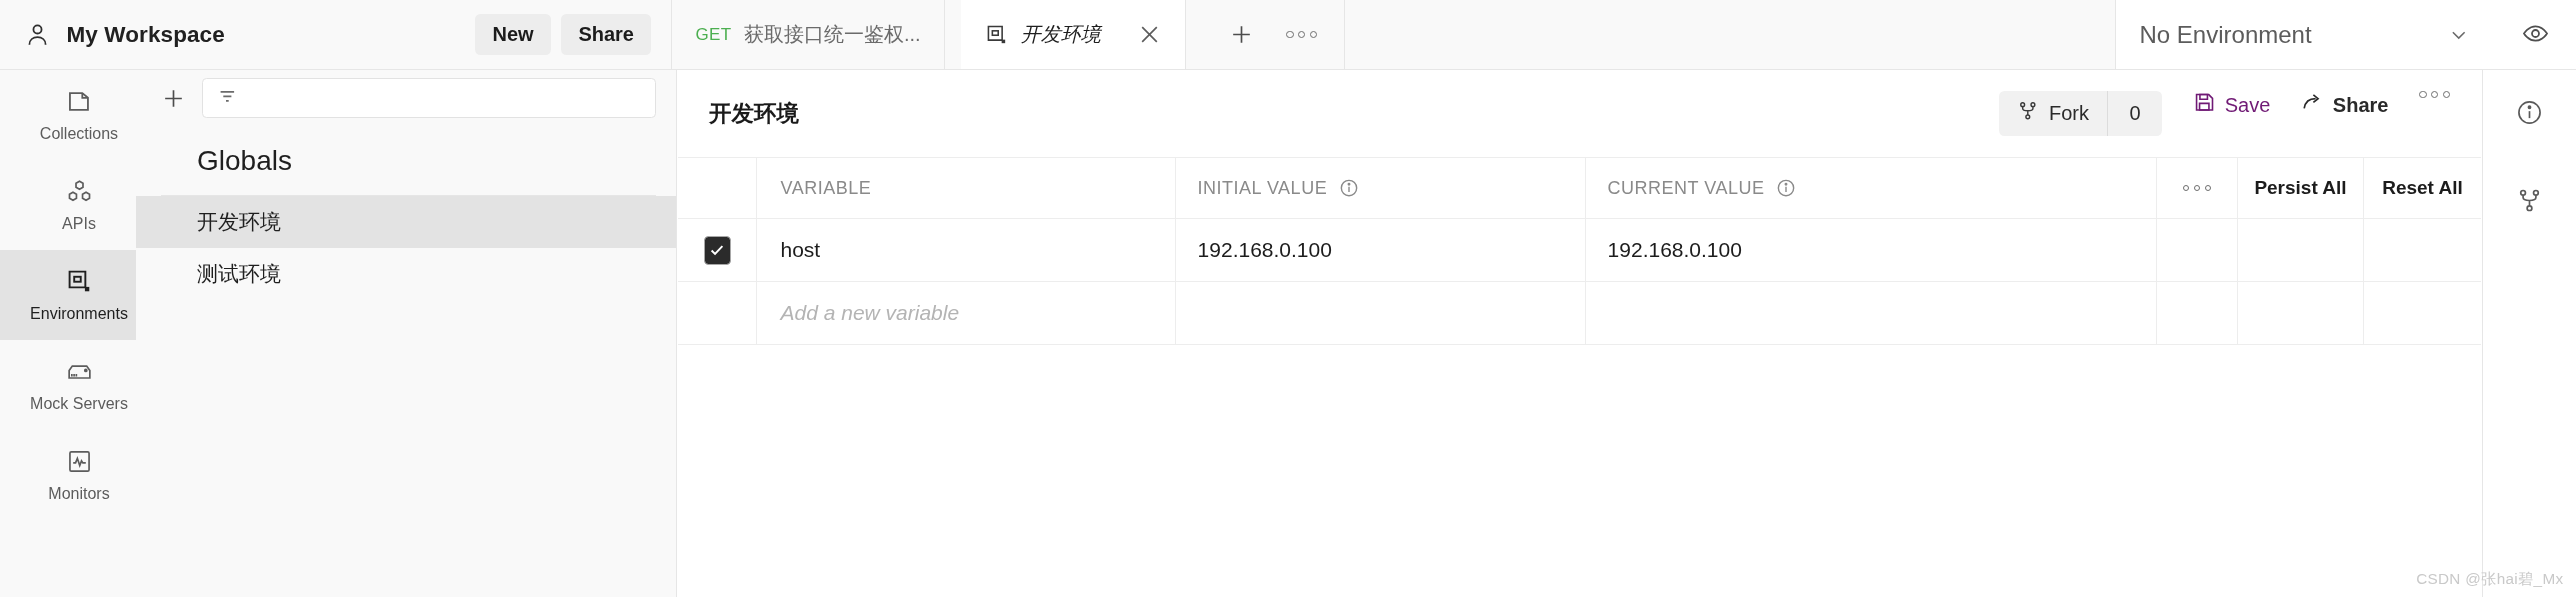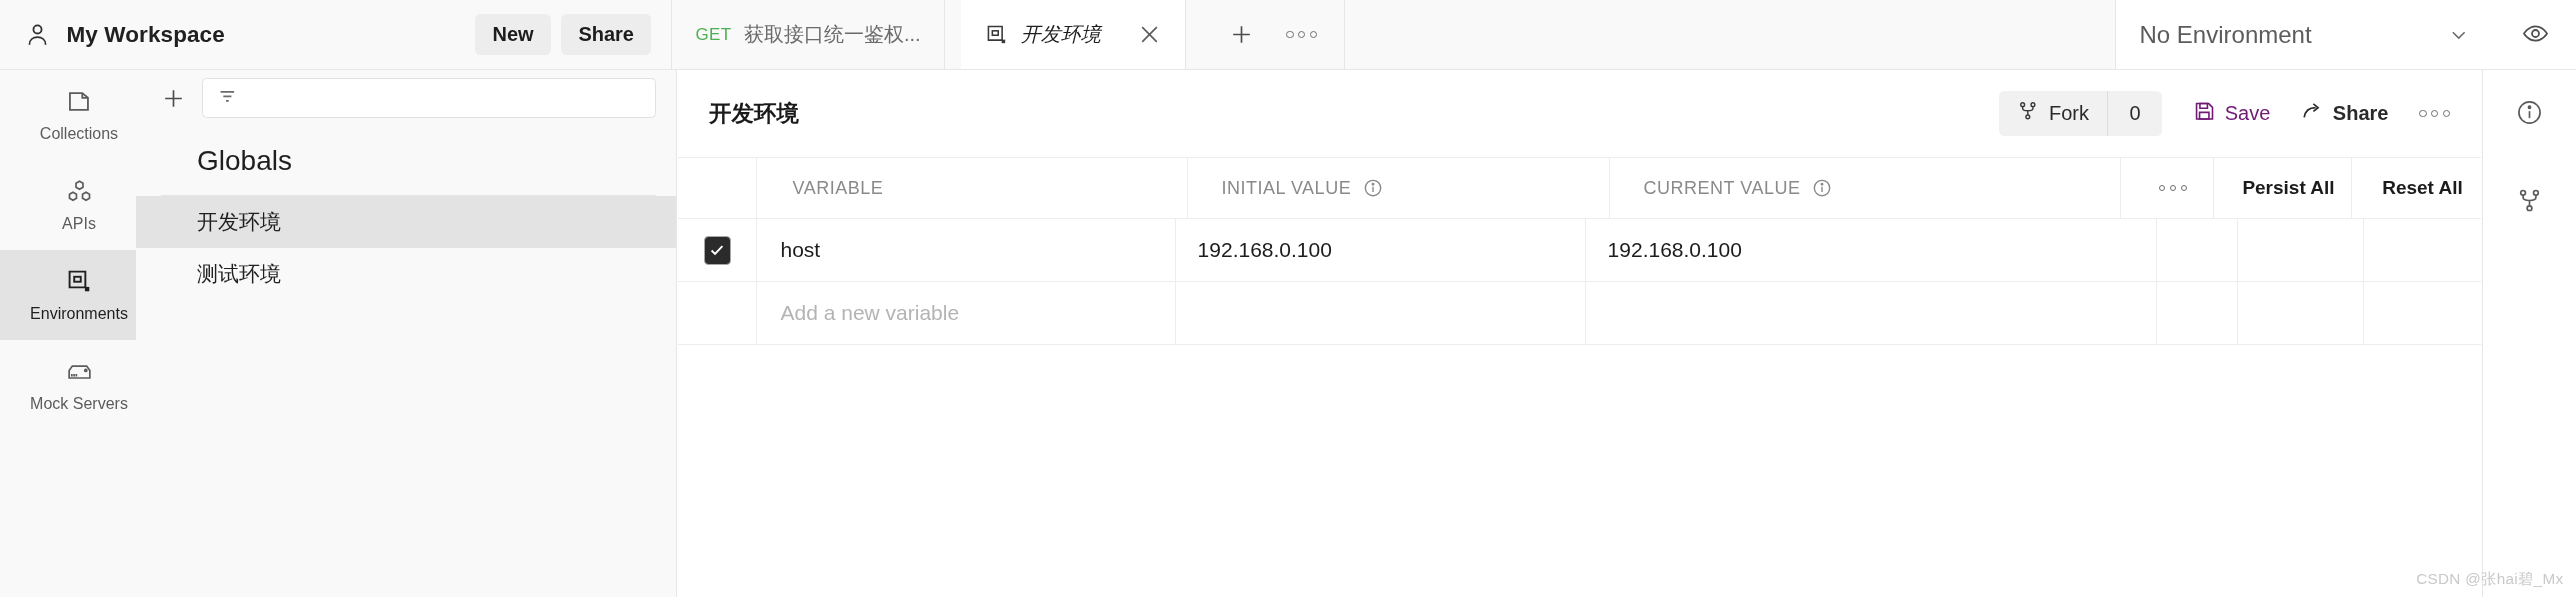--- a/index.html
+++ b/index.html
@@ -109,21 +109,21 @@
   
   .main {
     position:absolute; left:678px; top:70px;
     width:1803px; height:527px; background:#ffffff;
   }
   .main-head {
     height:88px; display:flex; align-items:center; padding:0 0 0 31px;
     border-bottom:0.9px solid #ededed;
   }
   .main-title { font-size:22.5px; font-weight:bold; color:#1a1a1a; }
-  .main-actions { margin-left:auto; display:flex; align-items:center; gap:31px; padding-right:31px;}
+  .main-actions { margin-left:auto; display:flex; align-items:flex-start; gap:31px; padding-right:31px;}
   .fork-group {
     display:flex; align-items:stretch; background:#f1f1f1; border-radius:5.4px;
     overflow:hidden; cursor:pointer;
   }
   .fork-btn {
     display:flex; align-items:center; gap:10.8px; padding:8px 18px;
     font-size:20px; color:#2a2a2a; font-weight:normal;
   }
   .fork-btn svg { width:21.6px; height:23.5px; color:#3a3a3a; }
   .fork-count {
@@ -131,41 +131,41 @@
     border-left:0.9px solid #dcdcdc; display:flex; align-items:center;
   }
   .act { display:flex; align-items:center; gap:9px; cursor:pointer; font-size:20px; }
   .act svg { width:22.5px; height:22.5px; }
   .act.save { color:#701a75; cursor:default; }
   .act.share { color:#2a2a2a; font-weight:bold; }
 
   
   .tbl { width:1803px; }
   .trow { display:flex; align-items:stretch; }
-  .thead { height:61px; border-bottom:0.9px solid #ededed;gap:12px; }
+  .thead { height:61px; border-bottom:0.9px solid #ededed; }
   .c-check { width:79px; flex:none; display:flex; align-items:center; justify-content:center;
              border-right:0.9px solid #ededed; }
   .c-var   { width:419px; flex:none; display:flex; align-items:center; padding-left:23.5px;
              border-right:0.9px solid #ededed; }
   .c-init  { width:410px; flex:none; display:flex; align-items:center; gap:11.7px; padding-left:21.6px;
              border-right:0.9px solid #ededed; }
   .c-curr  { flex:1; display:flex; align-items:center; gap:11.7px; padding-left:21.6px;
              border-right:0.9px solid #ededed; min-width:0; }
   .c-dots  { width:81px; flex:none; display:flex; align-items:center; justify-content:center;
              border-right:0.9px solid #ededed; }
   .c-persist { width:126px; flex:none; display:flex; align-items:center; justify-content:center;
              border-right:0.9px solid #ededed; }
   .c-reset { width:117px; flex:none; display:flex; align-items:center; justify-content:center; }
   .th { font-size:18px; color:#8a8a8a; letter-spacing:0.5px; }
   .th-btn { font-size:19px; color:#1c1c1c; font-weight:bold; cursor:pointer; }
   .info-i { width:20px; height:20px; color:#8a8a8a; flex:none; cursor:pointer; }
 
   .tbody-row { height:63px; border-bottom:0.9px solid #ededed; }
   .cell-text { font-size:21px; color:#1c1c1c; }
-  .cell-ph   { font-size:21px; color:#b4b4b4; }
+  .cell-ph   { font-size:21px; color:#b4b4b4;font-style:italic; }
   .chk {
     width:27px; height:29px; border-radius:4.5px; background:#2b2b2b;
     border:1.8px solid #a8a8a8; display:flex; align-items:center; justify-content:center;
     cursor:pointer;
   }
   .chk svg { width:18px; height:18px; color:#ffffff; }
   .addrow { height:63px; border-bottom:0.9px solid #ededed; }
 
   
   .rrail {
@@ -301,20 +301,29 @@
       <span>
         <svg viewBox="0 0 24 24" fill="none" stroke="currentColor" stroke-width="1.5">
           <path d="M2.8 11.2L5.6 7.2h12.8l2.8 4v6.6H2.8z"></path>
           <path d="M5.2 14.2v2.2M7.2 14.2v2.2M9.2 14.2v2.2"></path>
           <circle cx="17.6" cy="11" r=".9" fill="currentColor"></circle>
         </svg>
       </span>
       <span class="rail-label">Mock Servers</span>
     </div>
 
+    <div class="rail-item">
+      <span>
+        <svg viewBox="0 0 24 24" fill="none" stroke="currentColor" stroke-width="1.5">
+          <rect x="3.5" y="3.5" width="17" height="17" rx="1.2"></rect>
+          <path d="M6.4 13.2h2.1l1.6-4 2.1 6.4 1.6-4.2 1.2 1.8h2.6"></path>
+        </svg>
+      </span>
+      <span class="rail-label">Monitors</span>
+    </div>
   </div>
 
   <div class="envpanel">
 
     <div class="envpanel-head">
       <span class="env-plus">
         <svg viewBox="0 0 24 24" fill="none" stroke="currentColor" stroke-width="1.6">
           <path d="M12 4v16M4 12h16"></path>
         </svg>
       </span>

